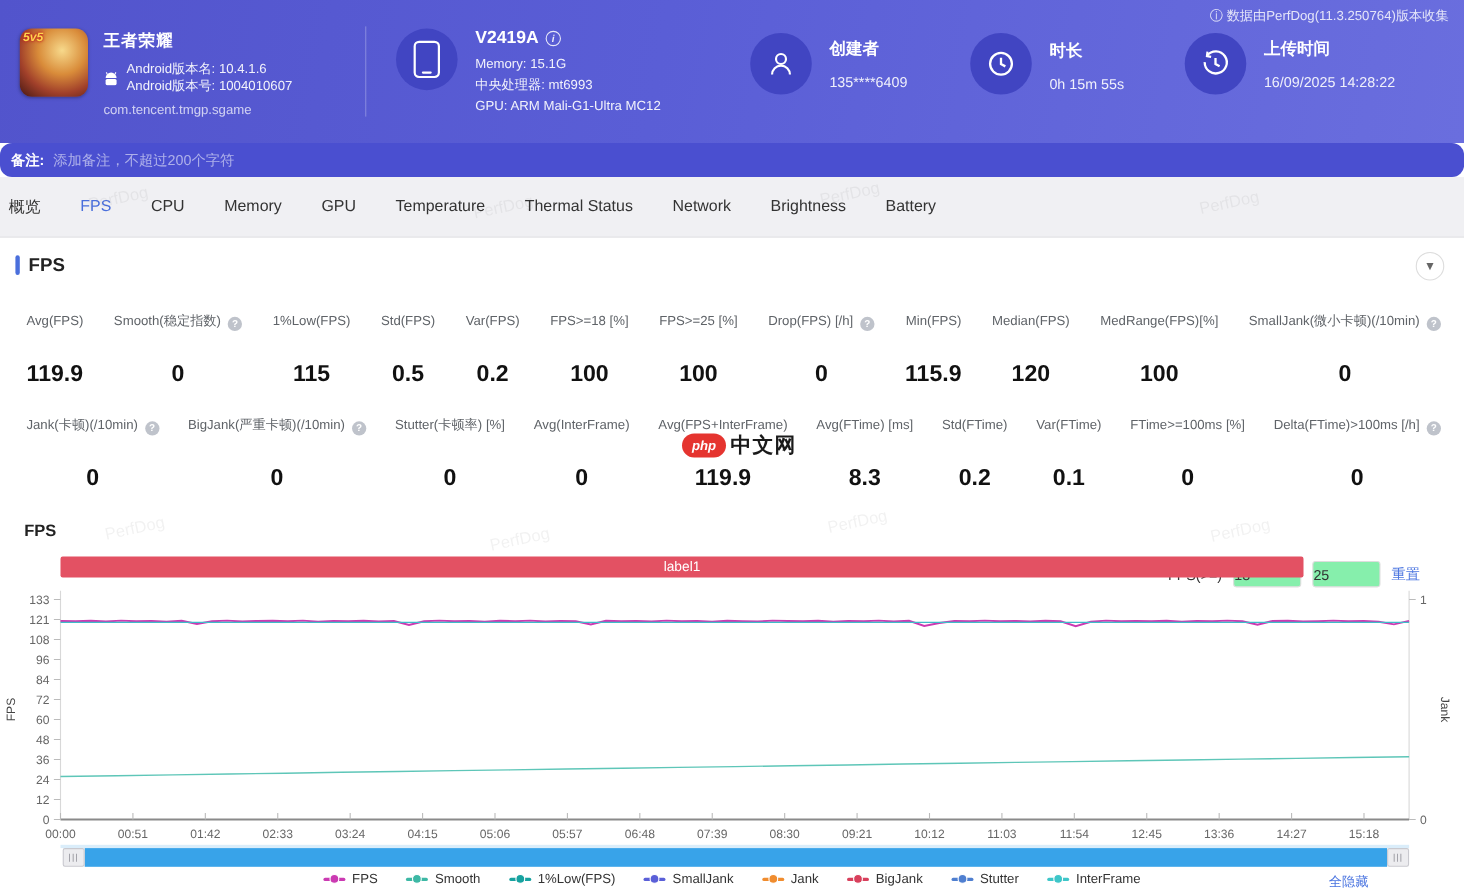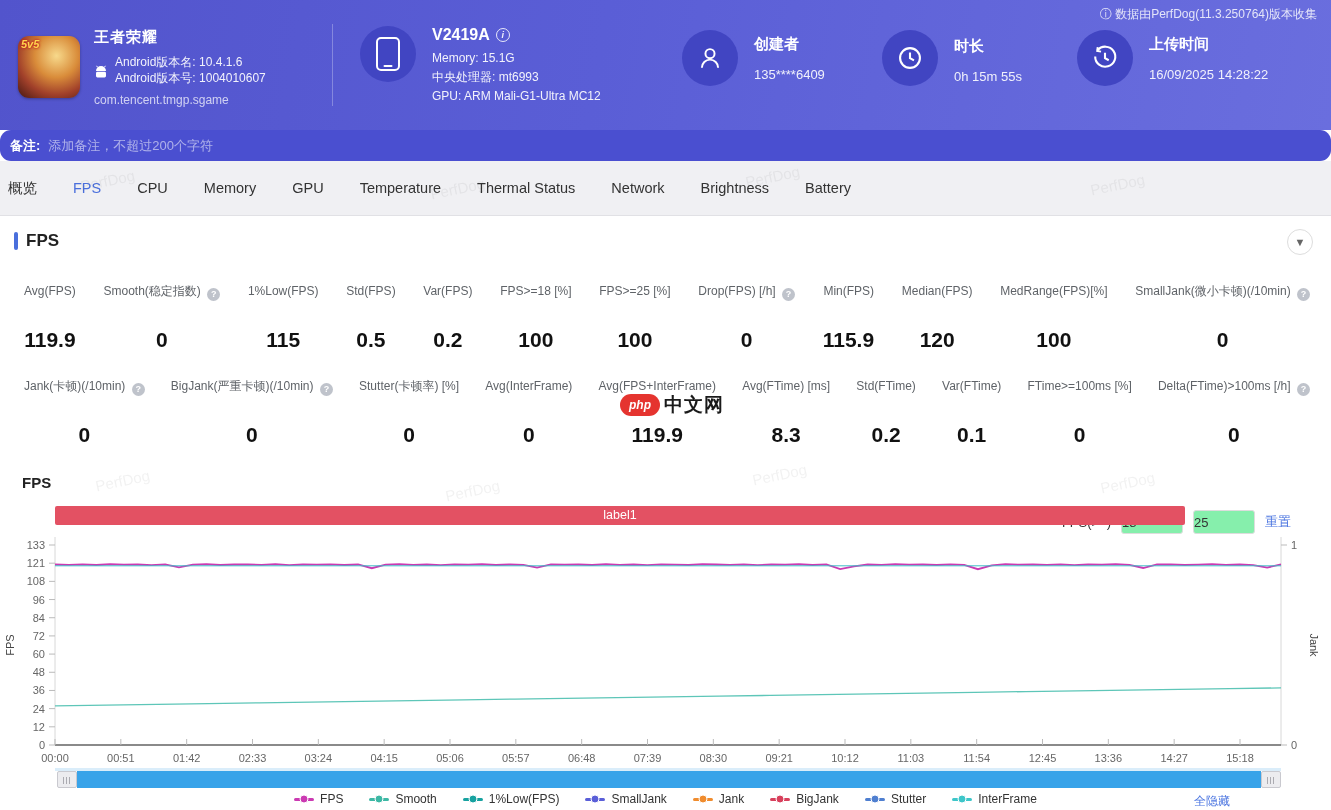--- a/index.html
+++ b/index.html
@@ -4,21 +4,21 @@
 <style>
   * { margin:0; padding:0; box-sizing:border-box; }
   html,body { width:1331px; height:810px; background:#fff;
     font-family:"Liberation Sans", sans-serif; }
   #app { position:relative; width:1331px; height:810px; overflow:hidden; background:#fff; }
 
   
   .hdr { position:absolute; left:0; top:0; width:1331px; height:130px;
     background:linear-gradient(100deg,#5254cc 0%,#5a5ed6 45%,#6a6ede 100%); color:#fff; }
   .hdr-note { position:absolute; right:14px; top:6px; font-size:12px; color:rgba(255,255,255,.82); }
-  .app-block { position:absolute; left:18px; top:26px; display:flex; gap:14px;align-items:center; }
+  .app-block { position:absolute; left:18px; top:26px; display:flex; gap:14px; }
   .app-icon { width:62px; height:62px; border-radius:11px; position:relative; flex:none;
     background:radial-gradient(circle at 62% 32%, #f7d98b 0%, #d98c3a 38%, #a1402a 68%, #451712 100%);
     box-shadow:0 1px 3px rgba(0,0,0,.3); }
   .app-icon .b55 { position:absolute; left:3px; top:2px; font-size:11px; font-weight:bold; font-style:italic;
     color:#ffd54d; text-shadow:0 0 2px #c21f1f,0 0 3px #c21f1f; }
   .app-meta { padding-top:2px; }
   .app-name { font-size:15px; font-weight:bold; letter-spacing:1px; }
   .app-ver { display:flex; gap:7px; margin-top:7px; align-items:center; }
   .droid { flex:none; margin-top:2px; }
   .ver-lines { font-size:12px; line-height:16px; color:rgba(255,255,255,.92); }
@@ -89,21 +89,21 @@
   .sb-handle.left { left:0; } .sb-handle.right { right:0; }
 
   
   .legend { position:absolute; left:0; top:792px; width:1331px; display:flex; justify-content:center;
     align-items:center; gap:26px; }
   .litem { display:flex; align-items:center; gap:6px; cursor:pointer; }
   .lswatch { position:relative; width:20px; height:3px; border-radius:2px; }
   .lswatch::after { content:""; position:absolute; left:50%; top:50%; transform:translate(-50%,-50%);
     width:7px; height:7px; border-radius:50%; background:inherit; border:1.5px solid #fff; }
   .lname { font-size:12px; color:#333; }
-  .hide-all { position:absolute; right:101px; top:793px; font-size:12px; color:#4a74e0; cursor:pointer; }
+  .hide-all { position:absolute; right:87px; top:793px; font-size:12px; color:#4a74e0; cursor:pointer; }
 
   
   .wm { position:absolute; font-size:15px; color:#1a1a1a; opacity:.055; transform:rotate(-12deg);
     pointer-events:none; }
   .php-wm { position:absolute; left:620px; top:392px; display:flex; align-items:center; gap:4px;
     pointer-events:none; }
   .php-badge { width:40px; height:22px; border-radius:11px; background:#e5342f; color:#fff;
     font-size:12px; font-weight:bold; font-style:italic; display:flex; align-items:center; justify-content:center; }
   .php-text { font-size:19px; font-weight:900; color:#1a1a1a; letter-spacing:1px;
     text-shadow:0 0 2px #fff,0 0 3px #fff; }

